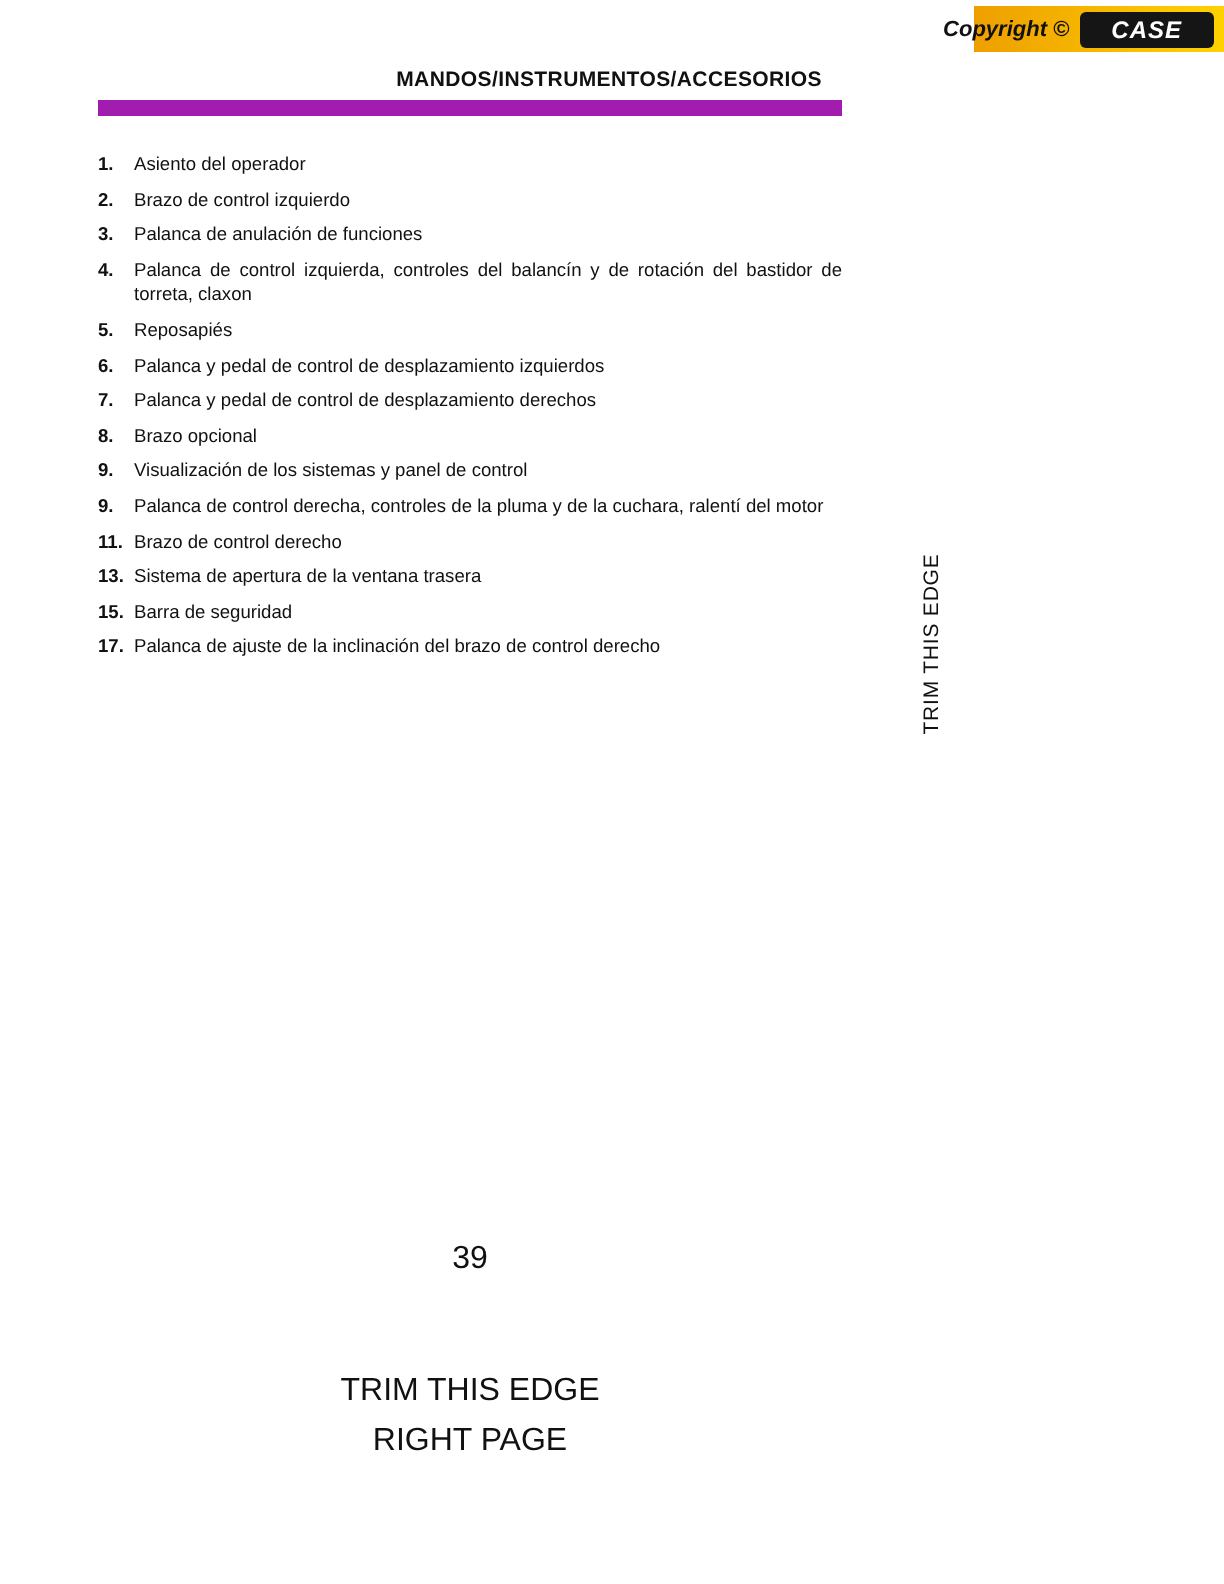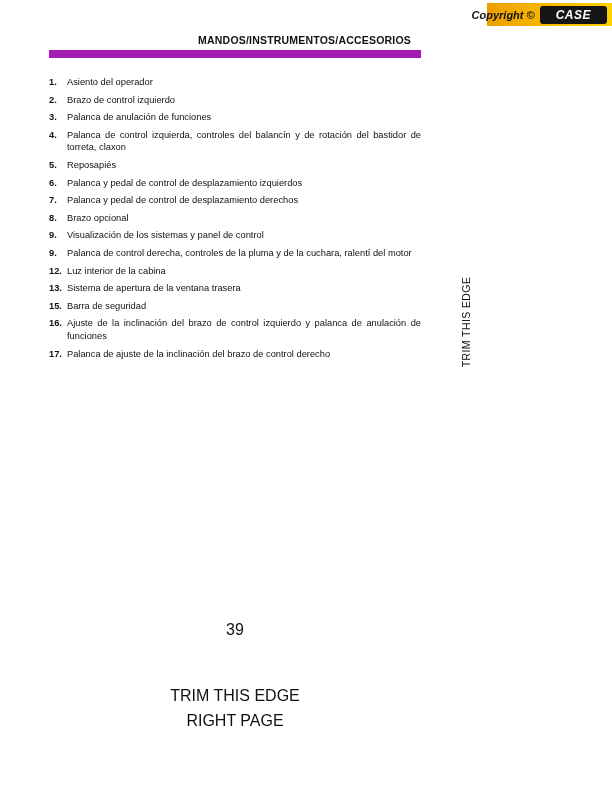--- a/index.html
+++ b/index.html
@@ -168,41 +168,37 @@
   <li class="item">
     <span class="num">9.</span>
     <span class="txt">Visualización de los sistemas y panel de control</span>
   </li>
 
   <li class="item">
     <span class="num">9.</span>
     <span class="txt">Palanca de control derecha, controles de la pluma y de la cuchara, ralentí del motor</span>
   </li>
 
-
-  <li class="item">
-    <span class="num">12.</span>
-    <span class="txt">Luz interior de la cabina</span>
-  </li>
+  <li class="item">
+    <span class="num">11.</span>
+    <span class="txt">Brazo de control derecho</span>
+  </li>
+
 
   <li class="item">
     <span class="num">13.</span>
     <span class="txt">Sistema de apertura de la ventana trasera</span>
   </li>
 
 
   <li class="item">
     <span class="num">15.</span>
     <span class="txt">Barra de seguridad</span>
   </li>
 
-  <li class="item">
-    <span class="num">16.</span>
-    <span class="txt">Ajuste de la inclinación del brazo de control izquierdo y palanca de anulación de funciones</span>
-  </li>
 
   <li class="item">
     <span class="num">17.</span>
     <span class="txt">Palanca de ajuste de la inclinación del brazo de control derecho</span>
   </li>
 </ol>
 </div>
 
 <div class="trim-vertical">TRIM THIS EDGE</div>
 

